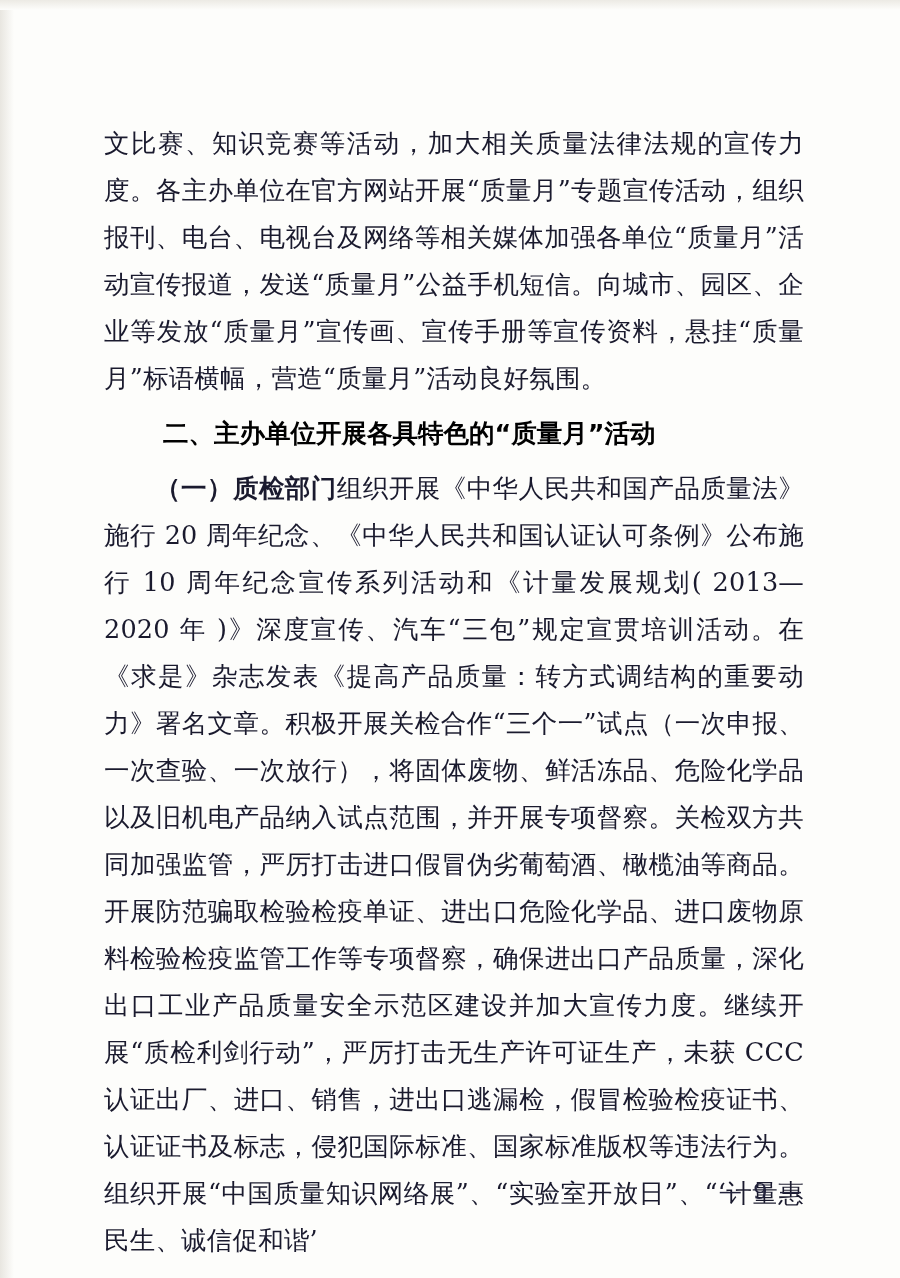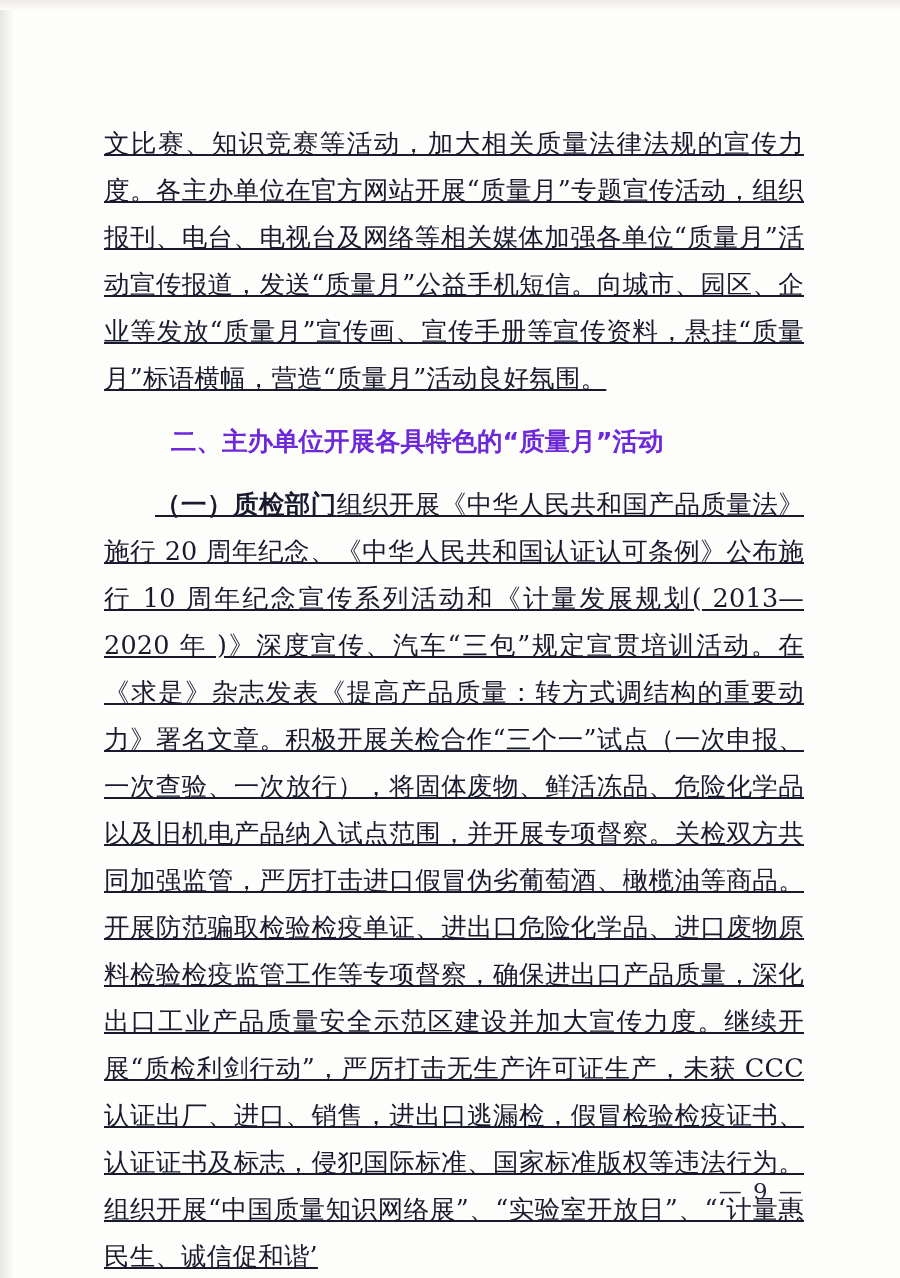--- a/index.html
+++ b/index.html
@@ -28,35 +28,34 @@
   }
   .para {
     font-size: 25.5px;
     line-height: 47px;
     color: #1a1a2e;
     text-align: justify;
     text-justify: inter-ideograph;
     letter-spacing: 0.2px;
     margin: 0;
     font-family: "DejaVu Serif", "Liberation Serif", serif;
-    text-decoration: underline;
   }
   .para.continued {
     text-indent: 0;
   }
   .para.indent {
     text-indent: 2em;
   }
   .heading {
     font-size: 25.5px;
     line-height: 47px;
-    color: #6d28d9;
+    color: #000000;
     font-weight: bold;
     text-indent: 2em;
-    margin: 16px;
+    margin: 8px;
     font-family: "DejaVu Sans", "Liberation Sans", sans-serif;
   }
   .subhead-lead {
     font-weight: bold;
     font-family: "DejaVu Sans", "Liberation Sans", sans-serif;
   }
   .page-number {
     position: absolute;
     right: 96px;
     bottom: 74px;

